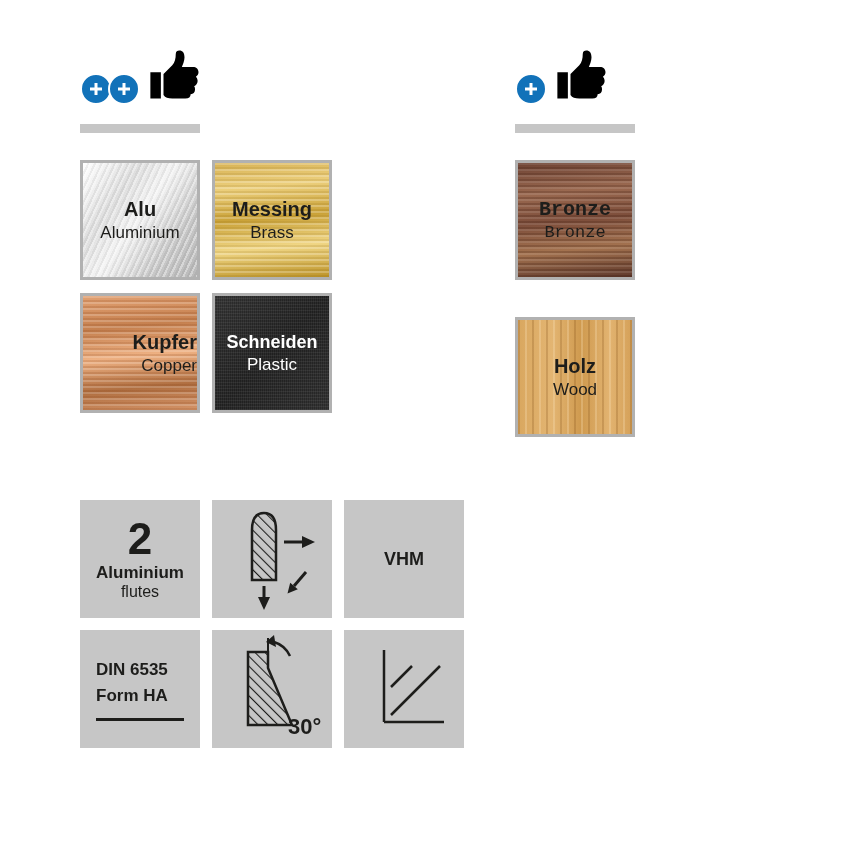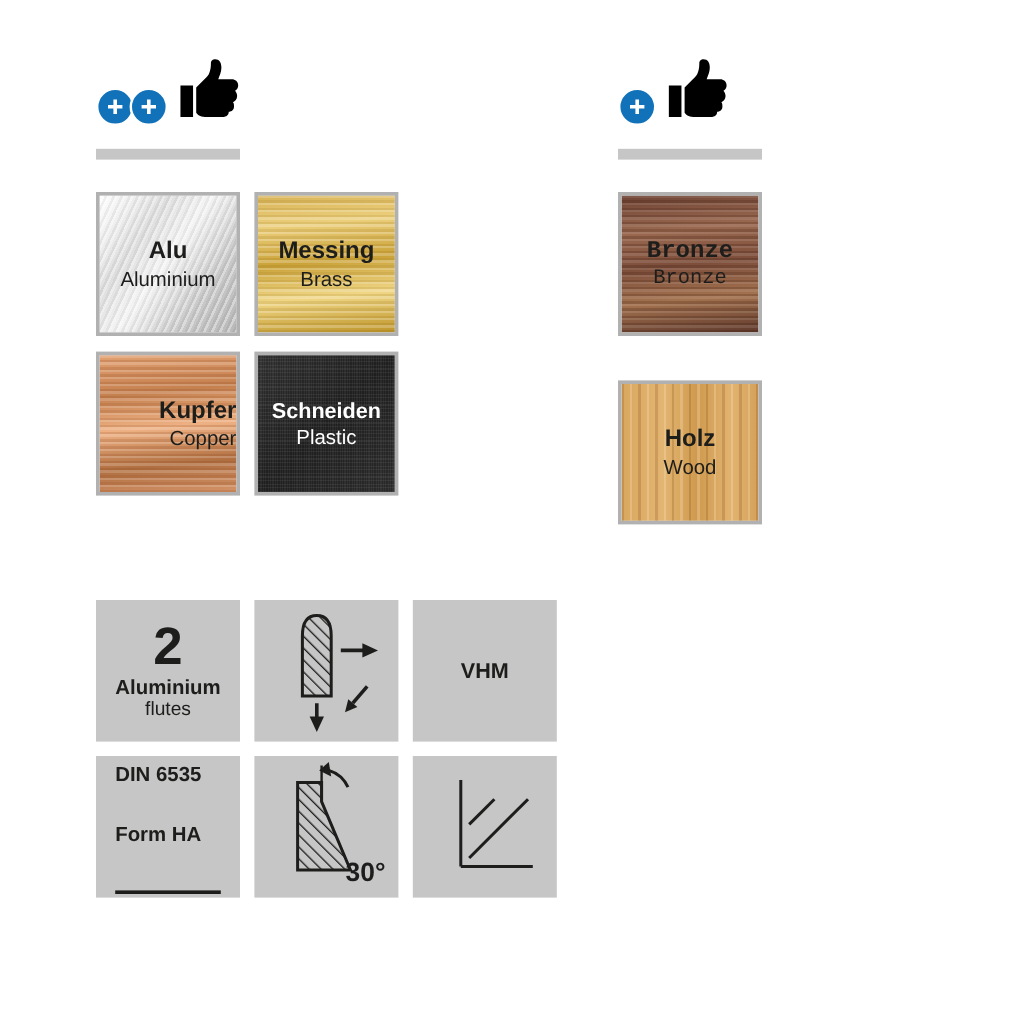--- a/index.html
+++ b/index.html
@@ -200,21 +200,21 @@
       <polygon points="46,97 52,110 58,97" fill="#1d1d1b"></polygon>
       <line x1="94" y1="72" x2="82" y2="86" stroke="#1d1d1b" stroke-width="3"></line>
       <polygon points="75.5,93.6 78.2,82.8 85.8,89.2" fill="#1d1d1b"></polygon>
     </svg>
   </div>
 
   <div class="spec" style="left:344px; top:500px;">
     <div class="vhm-label">VHM</div>
   </div>
 
-  <div class="spec din" style="left:80px; top:630px;gap:24px;">
+  <div class="spec din" style="left:80px; top:630px;">
     <div class="din-line">DIN 6535</div>
     <div class="din-line">Form HA</div>
     <div class="din-rule"></div>
   </div>
 
   <div class="spec" style="left:212px; top:630px;">
     <svg width="120" height="118" viewBox="0 0 120 118">
       <defs>
         <pattern id="hatch2" width="7" height="7" patternUnits="userSpaceOnUse" patternTransform="rotate(-45)">
           <rect width="7" height="7" fill="#c6c6c6"></rect>

